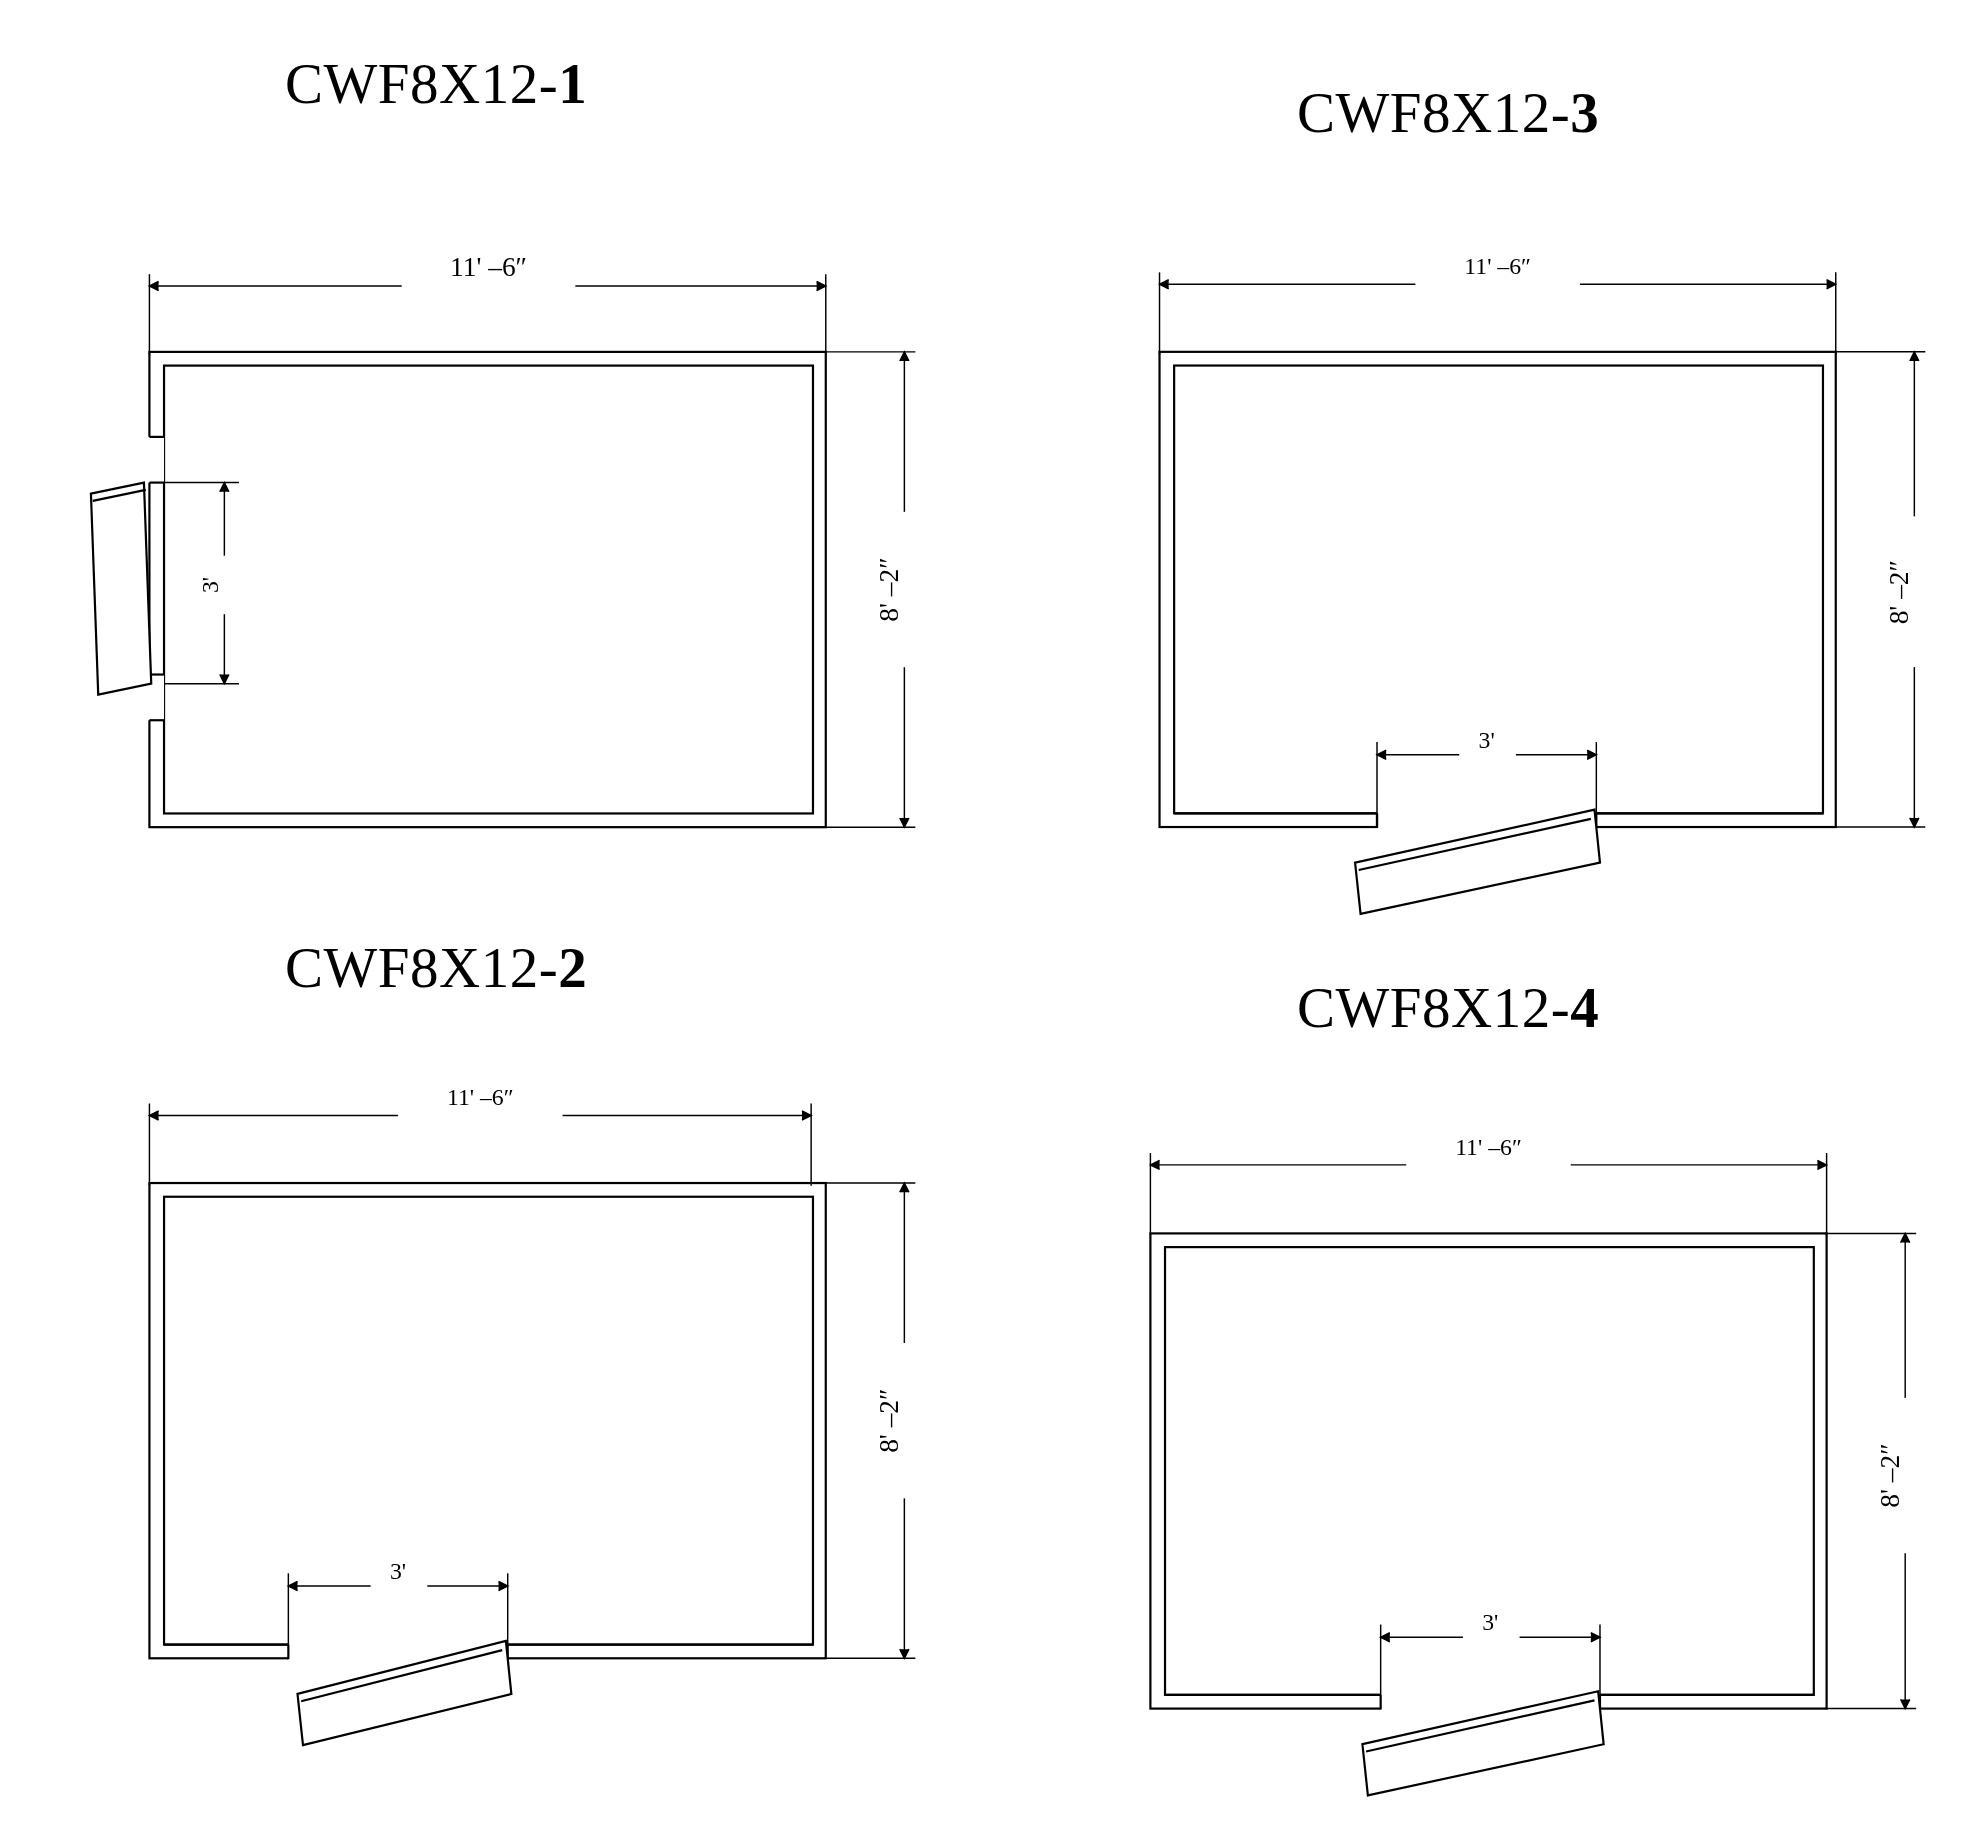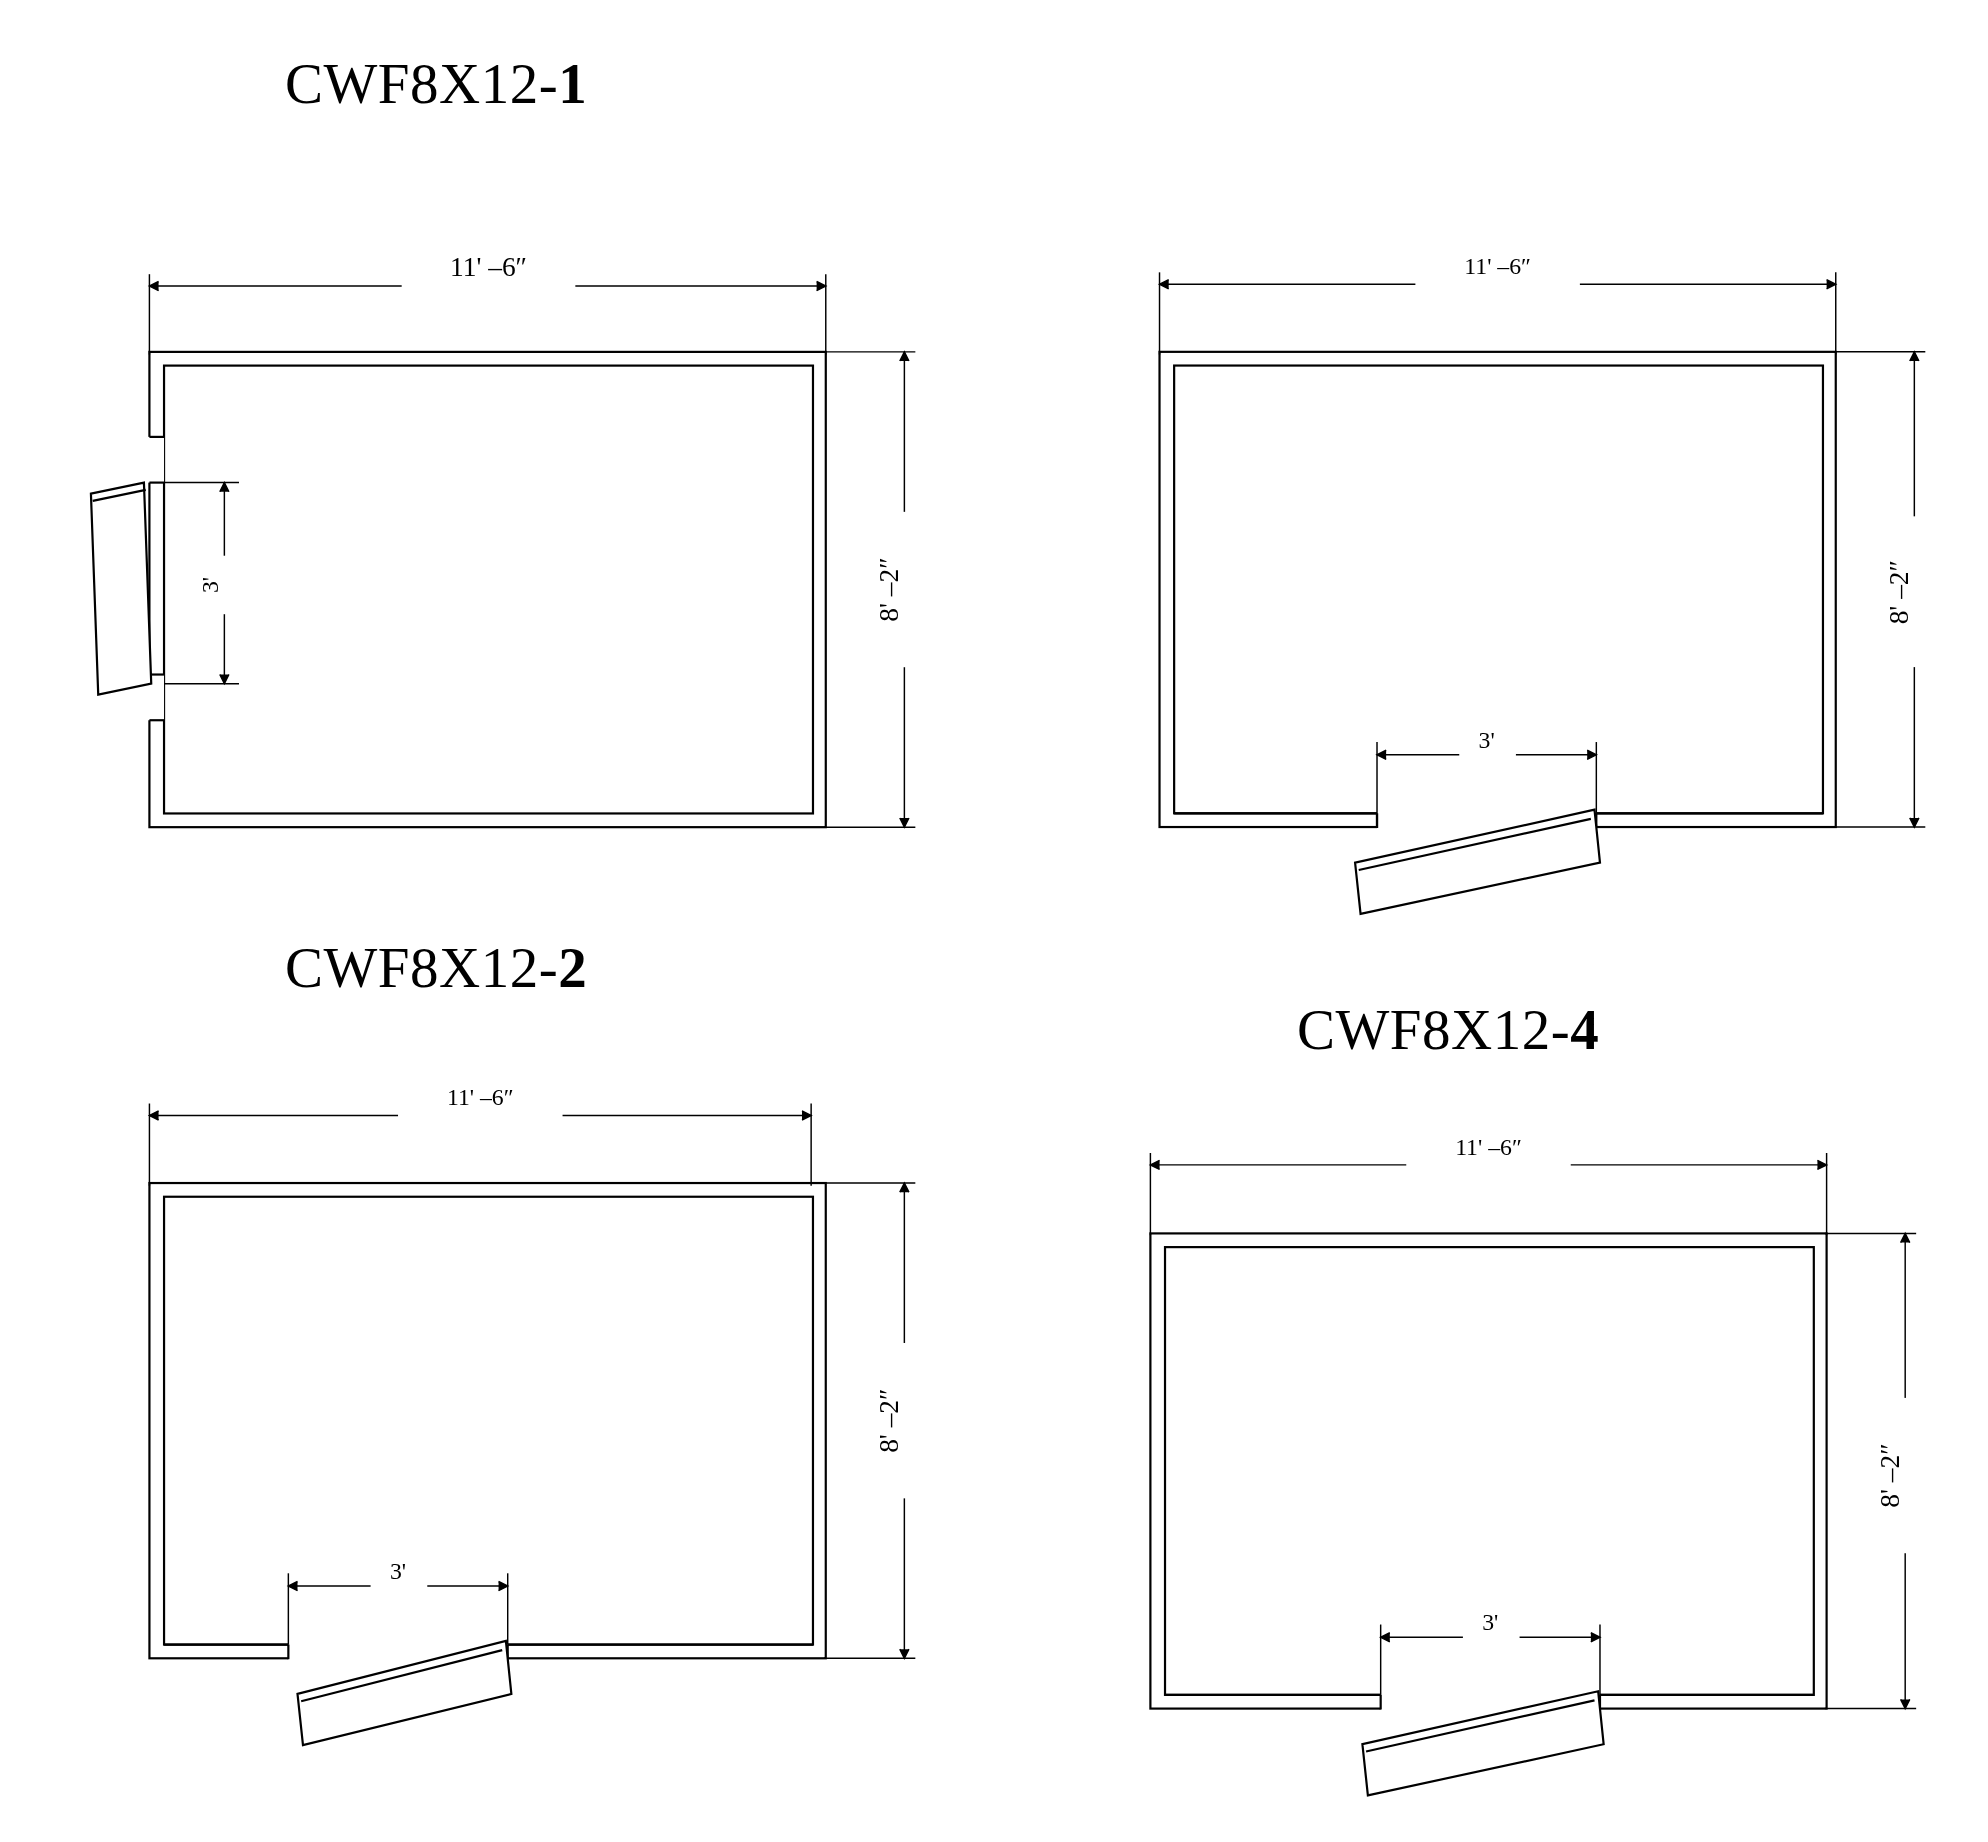--- a/index.html
+++ b/index.html
@@ -102,20 +102,23 @@
         <polyline points="201,538 206,528 211,538" fill="#000"></polyline>
         <polyline points="201,738 206,748 211,738" fill="#000"></polyline>
       </g>
       <rect x="184" y="608" width="44" height="64" fill="#fff"></rect>
       <text class="dimtext" x="199" y="640" text-anchor="middle" transform="rotate(-90 199 640)">3'</text>
     </svg>
   </div>
 
   <div class="plan" style="left:1023px; top:0px; width:965px; height:923px;">
 
+    <div class="plan-title" style="left:238px; top:80px;">
+      <span>CWF8X12-</span><span class="suffix">3</span>
+    </div>
 
     <svg width="965" height="923" viewBox="0 0 1056 1010">
       <g fill="none" stroke="#000" stroke-width="2.4">
 
         <rect x="110" y="385" width="740" height="520"></rect>
 
         <rect x="126" y="400" width="710" height="490"></rect>
 
         <rect x="348" y="884" width="240" height="24" fill="#fff" stroke="none"></rect>
         <line x1="348" y1="890" x2="348" y2="906"></line>
@@ -209,21 +212,21 @@
         <polyline points="286,761 276,766 286,771" fill="#000"></polyline>
         <polyline points="506,761 516,766 506,771" fill="#000"></polyline>
       </g>
       <rect x="366" y="742" width="62" height="44" fill="#fff"></rect>
       <text class="dimtext" x="396" y="758" text-anchor="middle">3'</text>
     </svg>
   </div>
 
   <div class="plan" style="left:1023px; top:941px; width:965px; height:901px;">
 
-    <div class="plan-title" style="left:238px; top:56px;">
+    <div class="plan-title" style="left:238px; top:34px;">
       <span>CWF8X12-</span><span class="suffix">4</span>
     </div>
 
     <svg width="965" height="901" viewBox="0 0 1056 986">
       <g fill="none" stroke="#000" stroke-width="2.4">
         <rect x="100" y="320" width="740" height="520"></rect>
         <rect x="116" y="335" width="710" height="490"></rect>
 
         <rect x="352" y="819" width="240" height="24" fill="#fff" stroke="none"></rect>
         <line x1="352" y1="825" x2="352" y2="841"></line>

